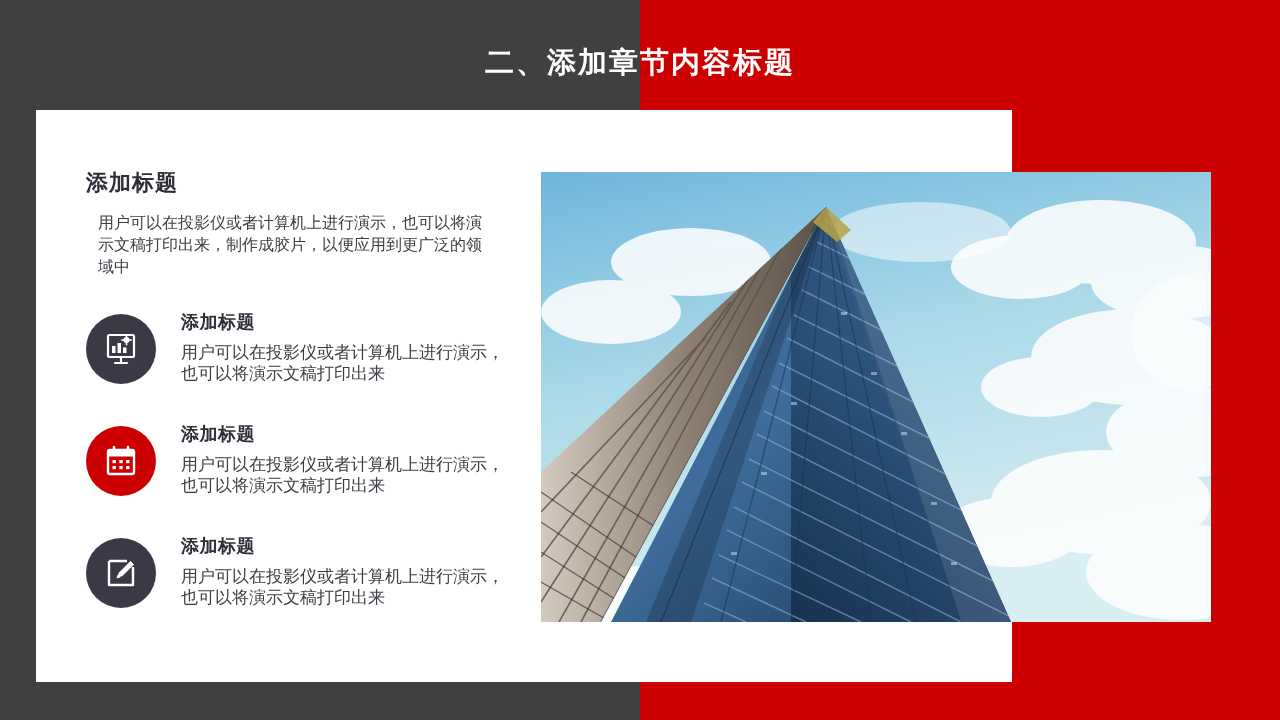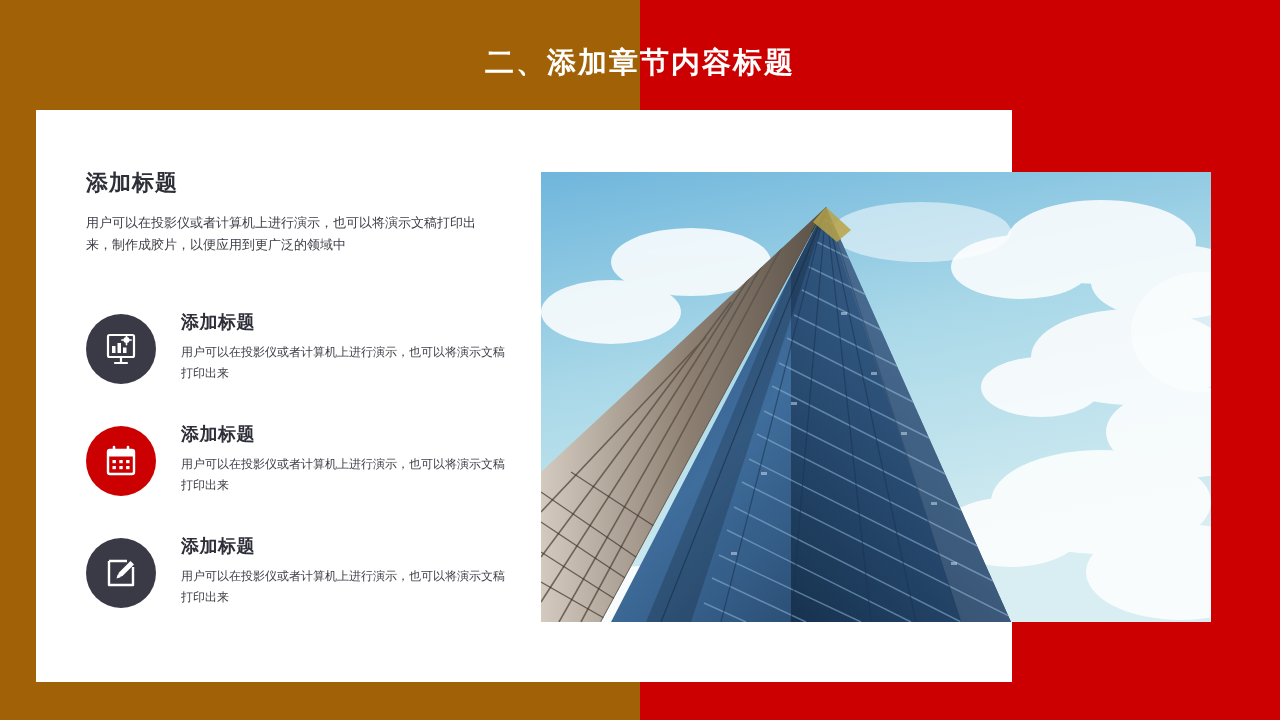--- a/index.html
+++ b/index.html
@@ -8,21 +8,21 @@
     width: 1280px;
     height: 720px;
     overflow: hidden;
     font-family: "Liberation Sans", sans-serif;
   }
 
   .slide {
     position: relative;
     width: 1280px;
     height: 720px;
-    background: #a16207;
+    background: #404040;
     overflow: hidden;
   }
 
   
   .bg-right {
     position: absolute;
     left: 640px;
     top: 0;
     width: 640px;
     height: 720px;
@@ -71,24 +71,24 @@
 
   .lead-title {
     font-size: 22px;
     font-weight: bold;
     color: #2e2e38;
     margin: 0 0 14px 0;
     letter-spacing: 1px;
   }
 
   .lead-desc {
-    font-size: 13px;
+    font-size: 16px;
     color: #3d3d46;
     line-height: 22px;
-    margin: 0;
+    margin: 12px;
     width: 390px;
   }
 
   
   .features {
     position: absolute;
     left: 50px;
     top: 200px;
     width: 470px;
   }
@@ -121,21 +121,21 @@
 
   .feature-title {
     font-size: 18px;
     font-weight: bold;
     color: #2e2e38;
     margin: 0 0 8px 0;
     letter-spacing: 0.5px;
   }
 
   .feature-desc {
-    font-size: 12px;
+    font-size: 17px;
     color: #3d3d46;
     line-height: 21px;
     margin: 0;
     width: 335px;
   }
 
   
   .photo {
     position: absolute;
     left: 505px;

